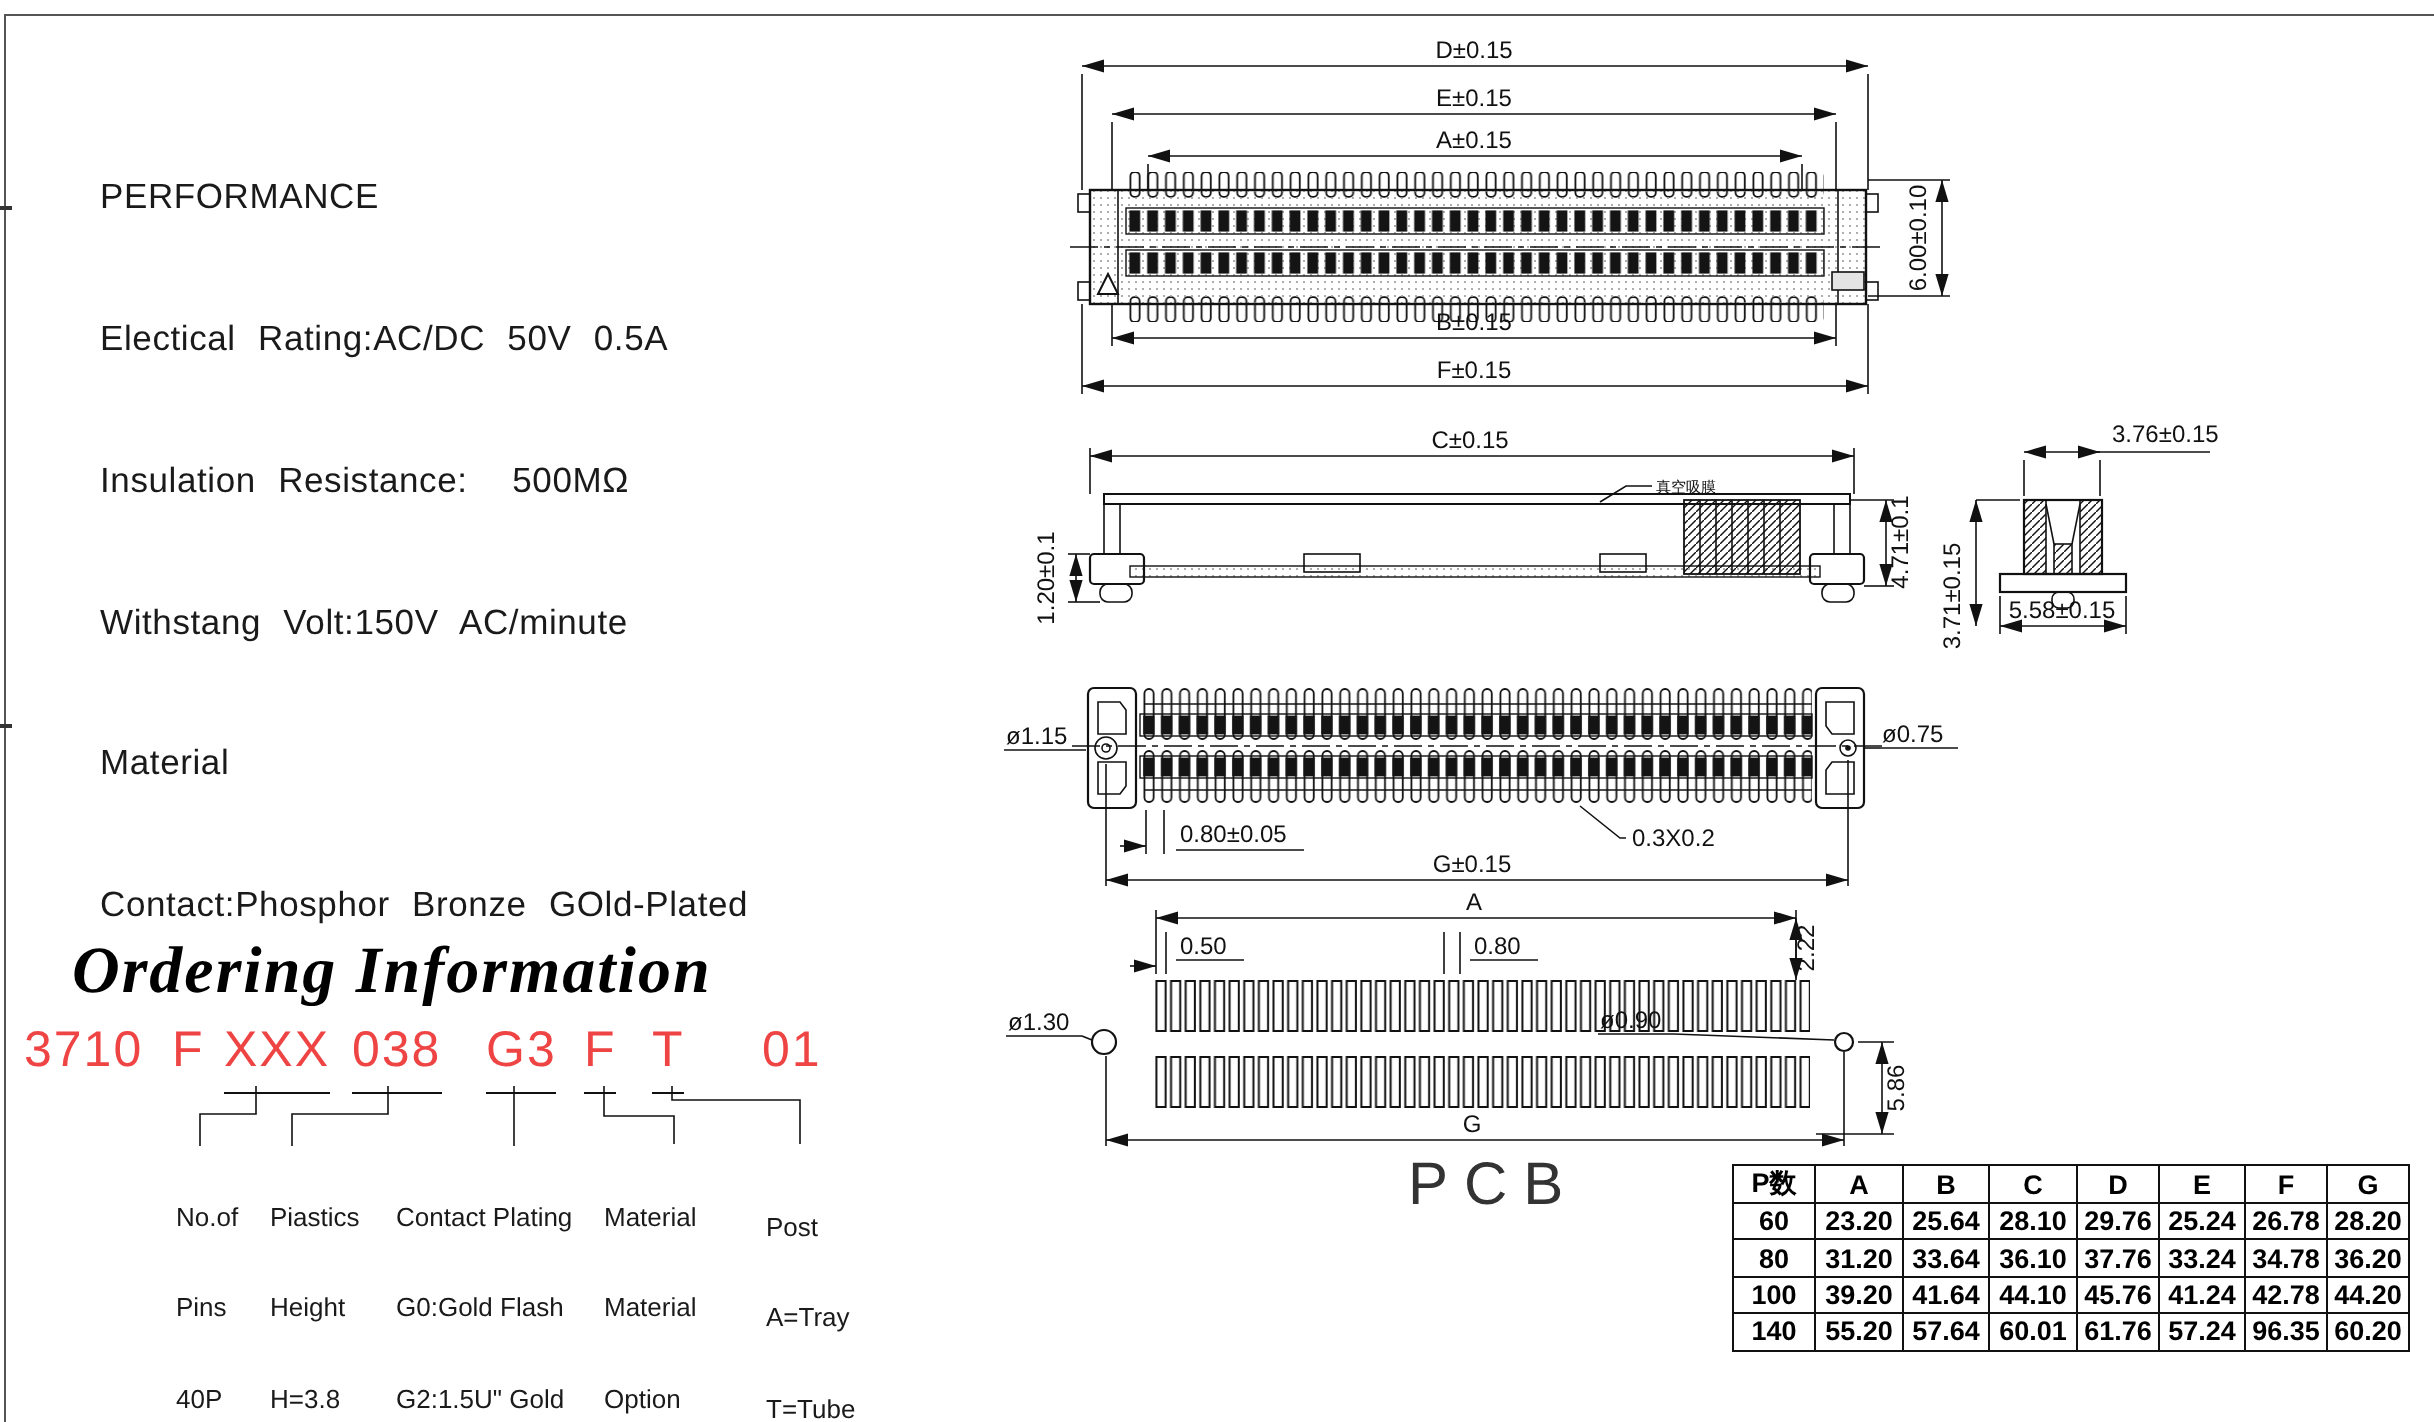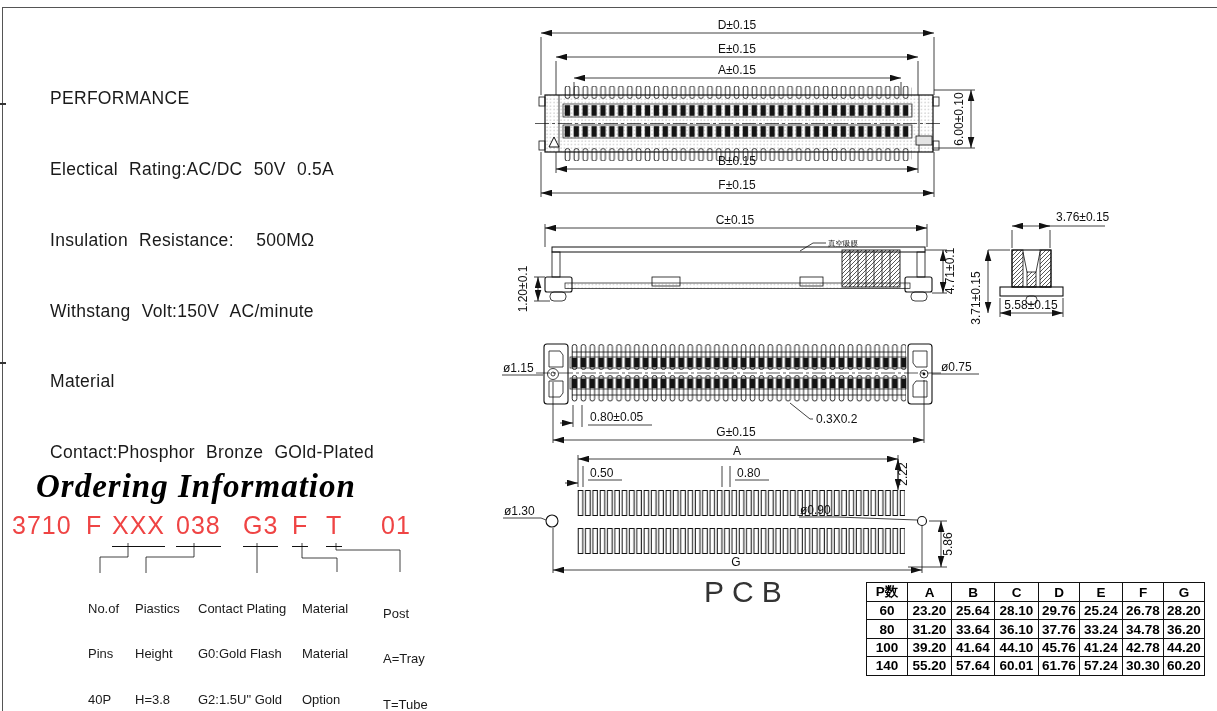--- a/index.html
+++ b/index.html
@@ -371,17 +371,17 @@
     <td>42.78</td>
     <td>44.20</td>
   </tr>
   <tr>
     <td>140</td>
     <td>55.20</td>
     <td>57.64</td>
     <td>60.01</td>
     <td>61.76</td>
     <td>57.24</td>
-    <td>30.30</td>
+    <td>96.35</td>
     <td>60.20</td>
   </tr>
 </tbody>
   </table>
 
 </body></html>

